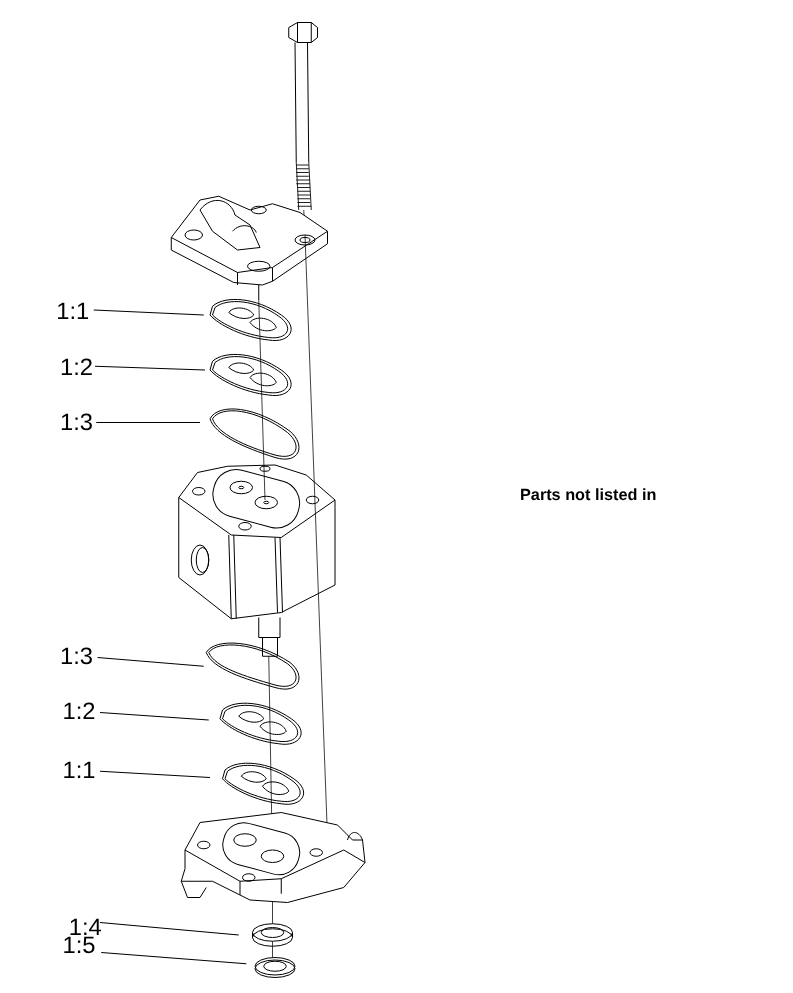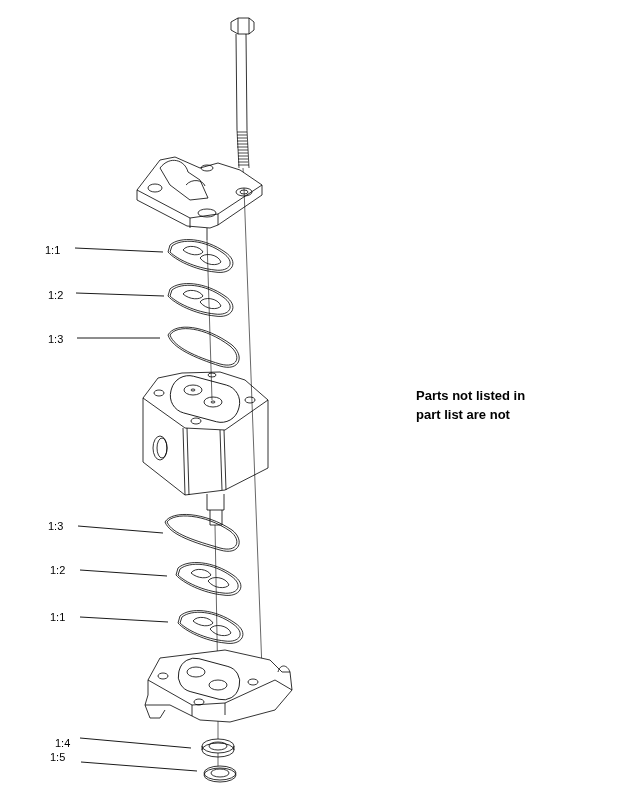--- a/index.html
+++ b/index.html
@@ -1,18 +1,18 @@
 <!DOCTYPE html>
 <html><head>
   <meta charset="utf-8">
   <style>
     html, body { margin: 0; padding: 0; background: #ffffff; }
     body { width: 634px; height: 794px; position: relative; overflow: hidden; font-family: "Liberation Sans", sans-serif; }
     #drawing { position: absolute; left: 0; top: 0; width: 634px; height: 794px; }
-    .callout { position: absolute; font-family: "Liberation Sans", sans-serif; font-size: 11px; color: #000; line-height: 16px; }
+    .callout { position: absolute; font-family: "Liberation Sans", sans-serif; font-size: 19px; color: #000; line-height: 16px; }
     .note { position: absolute; left: 416px; top: 386px; font-family: "Liberation Sans", sans-serif; font-weight: bold; font-size: 13px; line-height: 19px; color: #000; white-space: nowrap; }
     .note div { margin: 0; }
   </style>
 </head>
 <body>
 
 <svg id="drawing" viewBox="0 0 634 794" xmlns="http://www.w3.org/2000/svg" fill="none" stroke="#000" stroke-width="0.8">
 
   <g>
     <polygon points="231,22 238,18 249,18 254,22 254,30 249,34 238,34 231,30" fill="#fff"></polygon>
@@ -150,14 +150,13 @@
 <div class="callout" style="left:48px;top:287px;">1:2</div>
 <div class="callout" style="left:48px;top:331px;">1:3</div>
 <div class="callout" style="left:48px;top:518px;">1:3</div>
 <div class="callout" style="left:50px;top:562px;">1:2</div>
 <div class="callout" style="left:50px;top:609px;">1:1</div>
 <div class="callout" style="left:55px;top:735px;">1:4</div>
 <div class="callout" style="left:50px;top:749px;">1:5</div>
 
 <div class="note">
   <div>Parts not listed in</div>
-  <div>part list are not</div>
 </div>
 
 </body></html>

